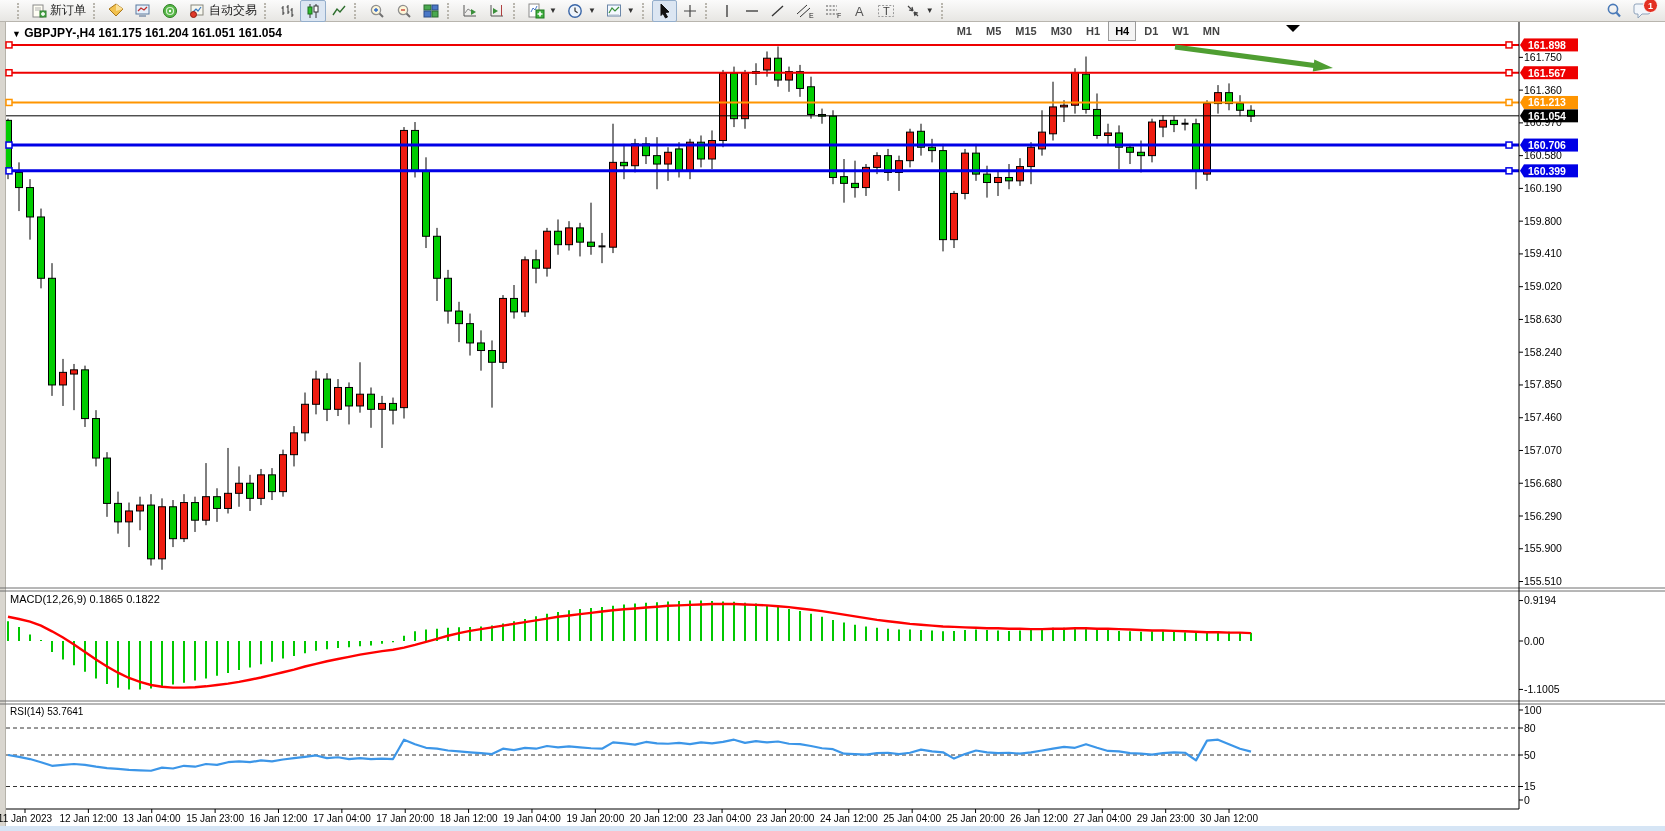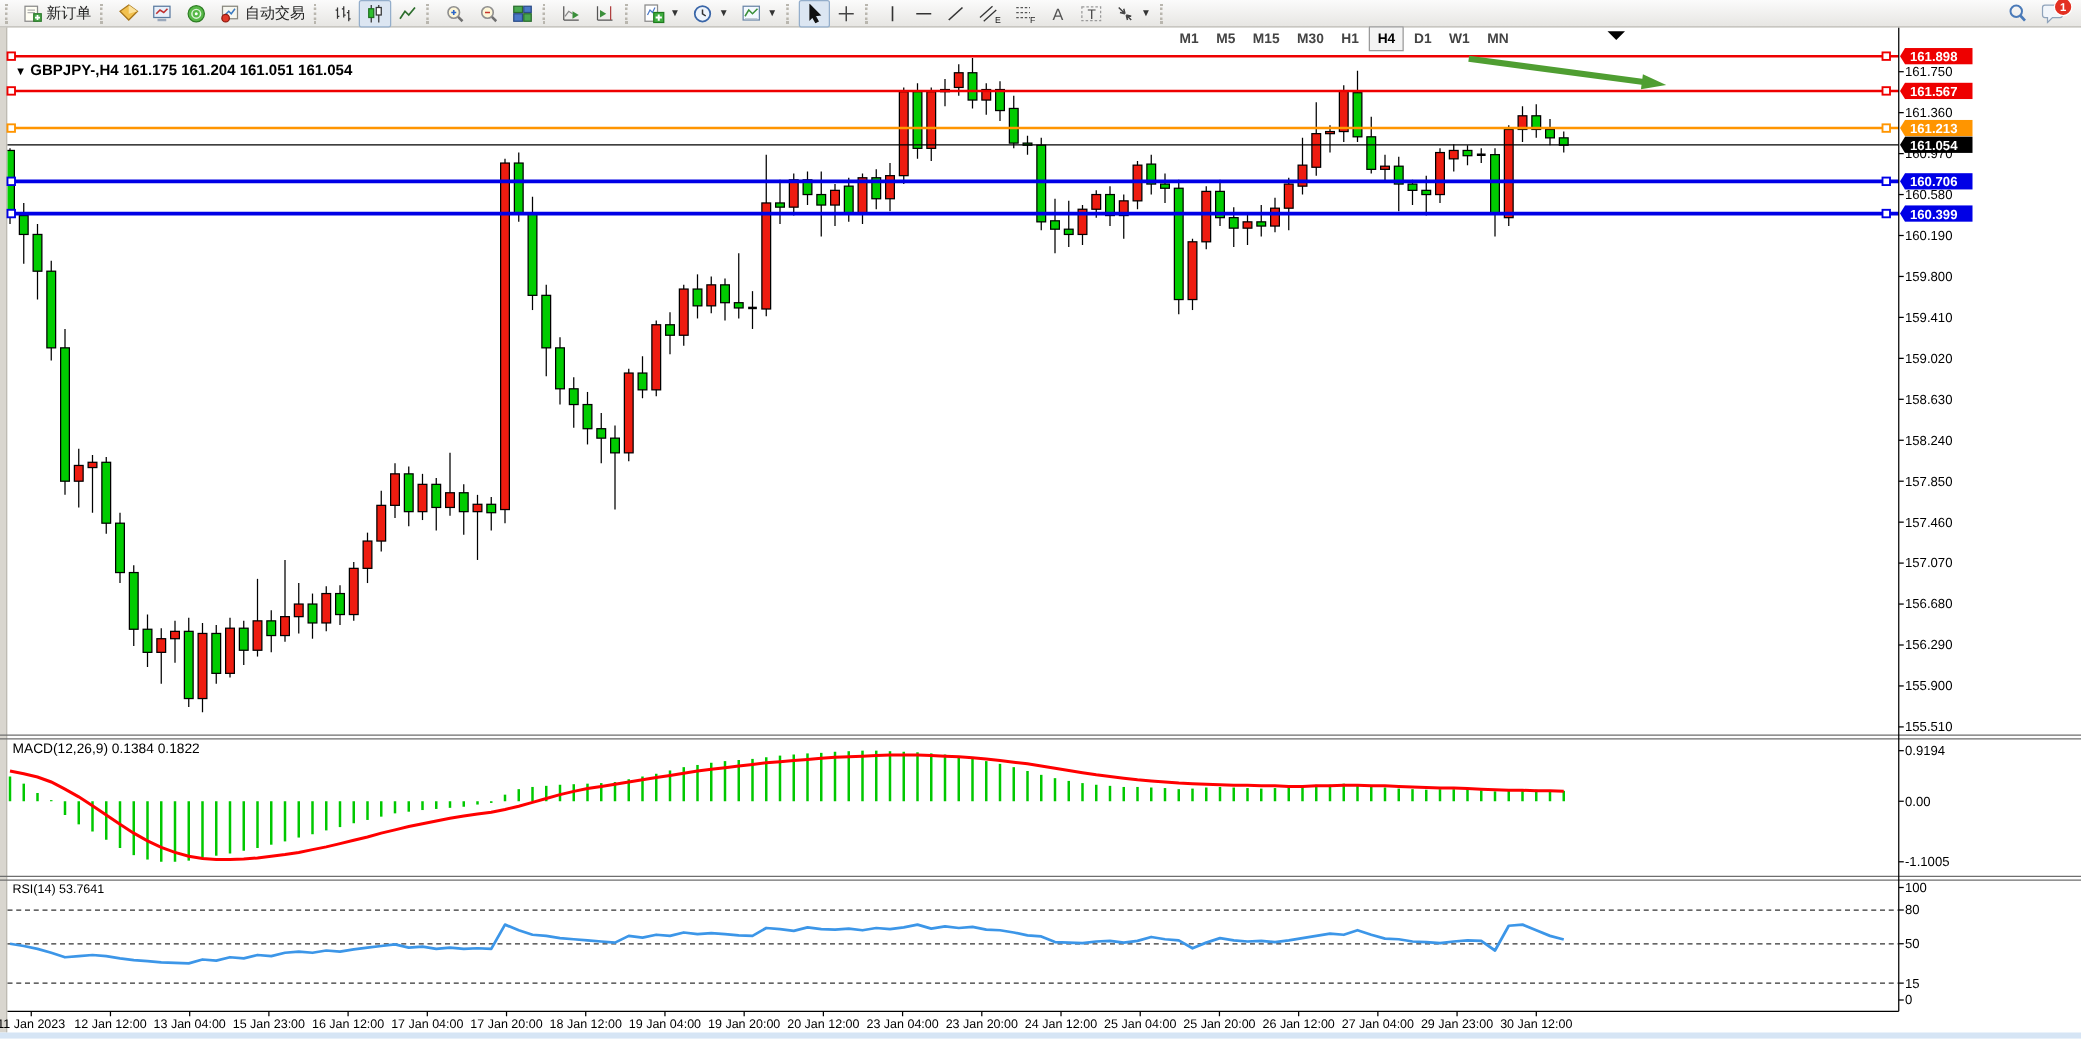--- a/index.html
+++ b/index.html
@@ -1,39 +1,39 @@
 <!DOCTYPE html>
 <html><head>
 <meta charset="utf-8">
 <style>
   html,body{margin:0;padding:0;background:#fff;width:1665px;height:831px;overflow:hidden;
     font-family:"Liberation Sans","DejaVu Sans",sans-serif;}
   #app{position:relative;width:1665px;height:831px;}
   
   #toolbar{position:absolute;left:0;top:0;width:1665px;height:22px;
     background:linear-gradient(#fbfbfb,#e7e6e3);border-bottom:1px solid #b8b5ae;
-    display:flex;align-items:center;box-sizing:border-box;padding-left:2px;z-index:50;justify-content:space-between;}
+    display:flex;align-items:center;box-sizing:border-box;padding-left:15px;z-index:50;justify-content:space-between;}
   .grip{width:6px;height:16px;margin:0 2px;border-left:2px dotted #b9b6ae;}
   .tbtn{display:flex;align-items:center;gap:3px;height:20px;padding:0 4px;border:1px solid transparent;
     border-radius:2px;font-size:12px;color:#222;cursor:default;white-space:nowrap;}
   .tbtn.pressed{background:#dce6f2;border:1px solid #94aecb;}
   .tf{font-size:11px;font-weight:bold;color:#444;padding:0 6px;height:18px;display:flex;align-items:center;margin-top:40px;}
   .tf.active{background:#f4f4f4;border:1px solid #9a9a9a;color:#000;}
   .dd{font-size:8px;color:#333;margin-left:1px;}
   .spacer{flex:1;}
   .badge{position:absolute;top:-4px;right:-6px;background:#e33022;color:#fff;border-radius:8px;
     min-width:13px;height:13px;font-size:9px;font-weight:bold;display:flex;align-items:center;
     justify-content:center;border:1px solid #fff;}
   .iconwrap{position:relative;display:flex;align-items:center;}
   #leftedge{position:absolute;left:0;top:22px;width:5px;height:804px;background:#d9d6cf;
     border-right:1px solid #b5b2aa;}
   #bottomedge{position:absolute;left:0;top:826px;width:1665px;height:5px;background:#d6e5f5;}
   svg text{font-family:"Liberation Sans","DejaVu Sans",sans-serif;}
   .ovl{position:absolute;z-index:10;font-size:12px;color:#000;white-space:nowrap;}
-  #title{left:12px;top:26px;font-weight:bold;margin-top:23px;}
+  #title{left:12px;top:26px;font-weight:bold;}
   #macdlbl{left:10px;top:593px;font-size:11px;}
   #rsilbl{left:10px;top:706px;font-size:10px;}
 </style>
 </head>
 <body>
 
 <div id="app">
 
   <div id="toolbar">
     <div class="grip"></div>
@@ -987,17 +987,17 @@
         <line x1="1229.03" y1="809" x2="1229.03" y2="813" stroke="#000"></line>
         <text x="1229.03" y="822" font-size="10" fill="#000" text-anchor="middle">30 Jan 12:00</text>
       </g>
     </svg>
 
   <div class="ovl" id="title">
     <span style="font-size:9px;">▼</span>
     <span>GBPJPY-,H4</span>
     <span>161.175 161.204 161.051 161.054</span>
   </div>
-  <div class="ovl" id="macdlbl">MACD(12,26,9) 0.1384 0.1822</div>
+  <div class="ovl" id="macdlbl">MACD(12,26,9) 0.1865 0.1822</div>
   <div class="ovl" id="rsilbl">RSI(14) 53.7641</div>
 
   <div id="bottomedge"></div>
 </div>
 
 </body></html>

